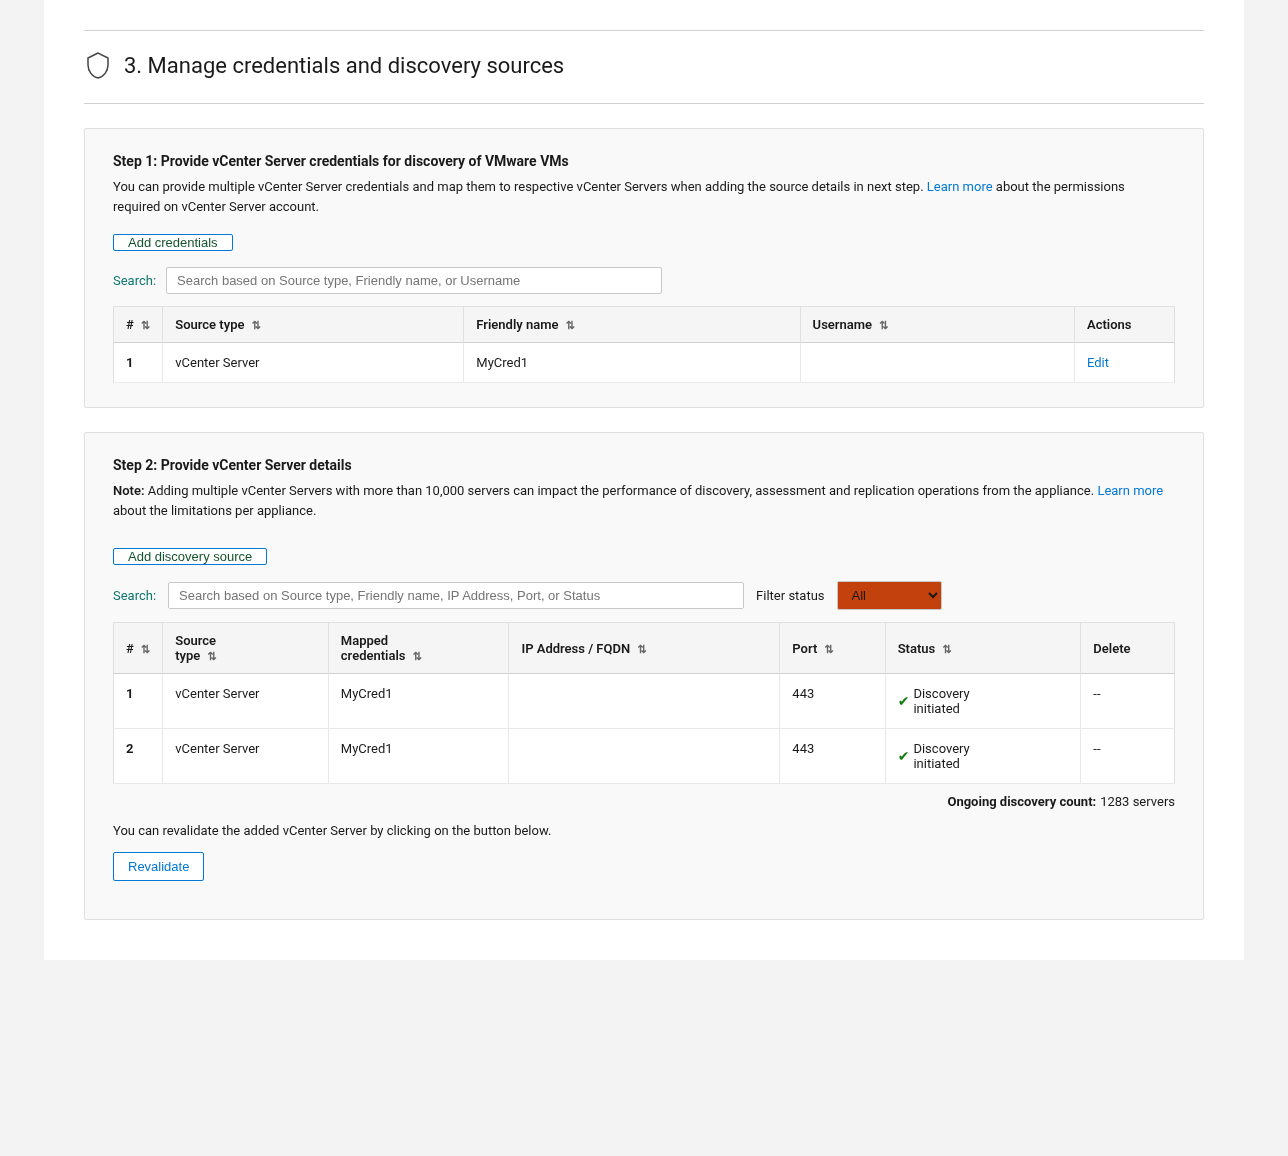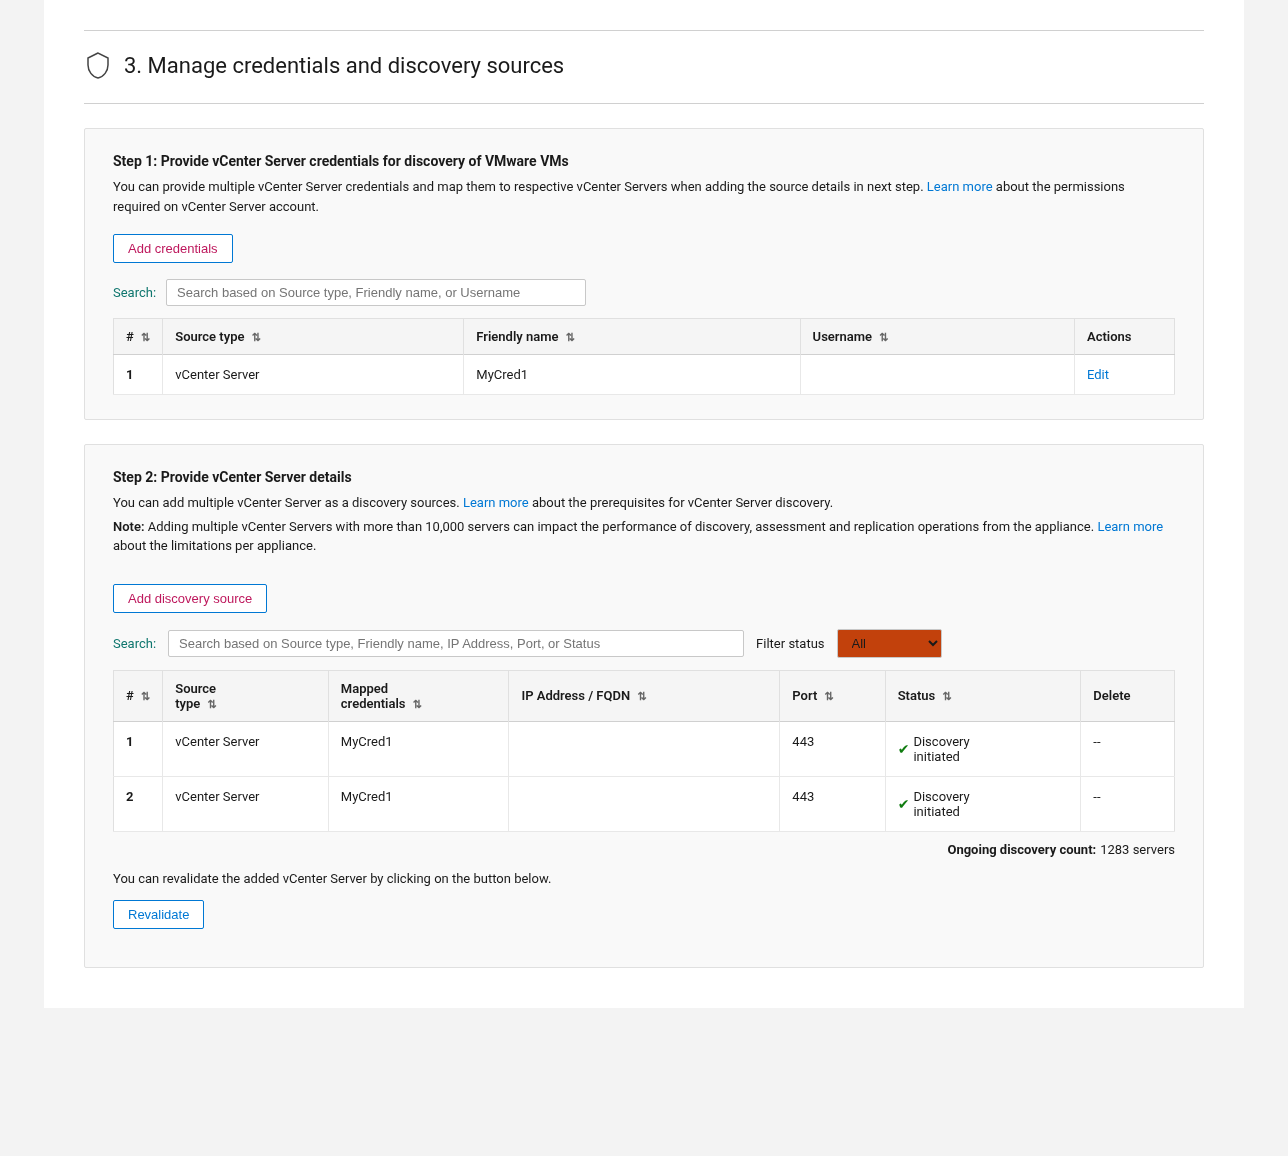--- a/index.html
+++ b/index.html
@@ -59,23 +59,23 @@
       color: #1a1a1a;
       line-height: 1.5;
       margin-bottom: 4px;
     }
     .step-desc a, .link {
       color: #0078d4;
       text-decoration: none;
     }
     .btn-outline {
       border: 1px solid #0078d4;
-      color: #be185d;
-      background: #fff;
-      padding: 6px 14px;
+      color: #14532d;
+      background: #fff;
+      padding: 0 14px;
       border-radius: 2px;
       cursor: pointer;
       font-size: 13px;
       margin-top: 14px;
       margin-bottom: 16px;
       display: inline-block;
     }
     .search-row {
       display: flex;
       align-items: center;
@@ -90,21 +90,21 @@
     .search-input {
       border: 1px solid #c8c8c8;
       border-radius: 2px;
       padding: 5px 10px;
       font-size: 13px;
       color: #666;
       background: #fff;
       outline: none;
     }
     .search-input-lg {
-      width: 420px;
+      width: 496px;
     }
     .search-input-xl {
       width: 576px;
     }
     table {
       width: 100%;
       border-collapse: collapse;
       background: #fff;
       border: 1px solid #e0e0e0;
     }
@@ -277,25 +277,20 @@
           </td>
         </tr>
       </tbody>
     </table>
   </div>
 
   <div class="section-spacer"></div>
 
   <div class="card">
     <div class="step-title">Step 2: Provide vCenter Server details</div>
-    <p class="step2-note">
-      <span>You can add multiple vCenter Server as a discovery sources.</span>
-      <a href="#" class="link">Learn more</a>
-      <span>about the prerequisites for vCenter Server discovery.</span>
-    </p>
     <p class="step2-note" style="margin-bottom: 14px;">
       <b>Note:</b>
       <span>Adding multiple vCenter Servers with more than 10,000 servers can impact the performance of discovery, assessment and replication operations from the appliance.</span>
       <a href="#" class="link">Learn more</a>
       <span>about the limitations per appliance.</span>
     </p>
 
     <button class="btn-outline">Add discovery source</button>
 
     <div class="filter-row">

